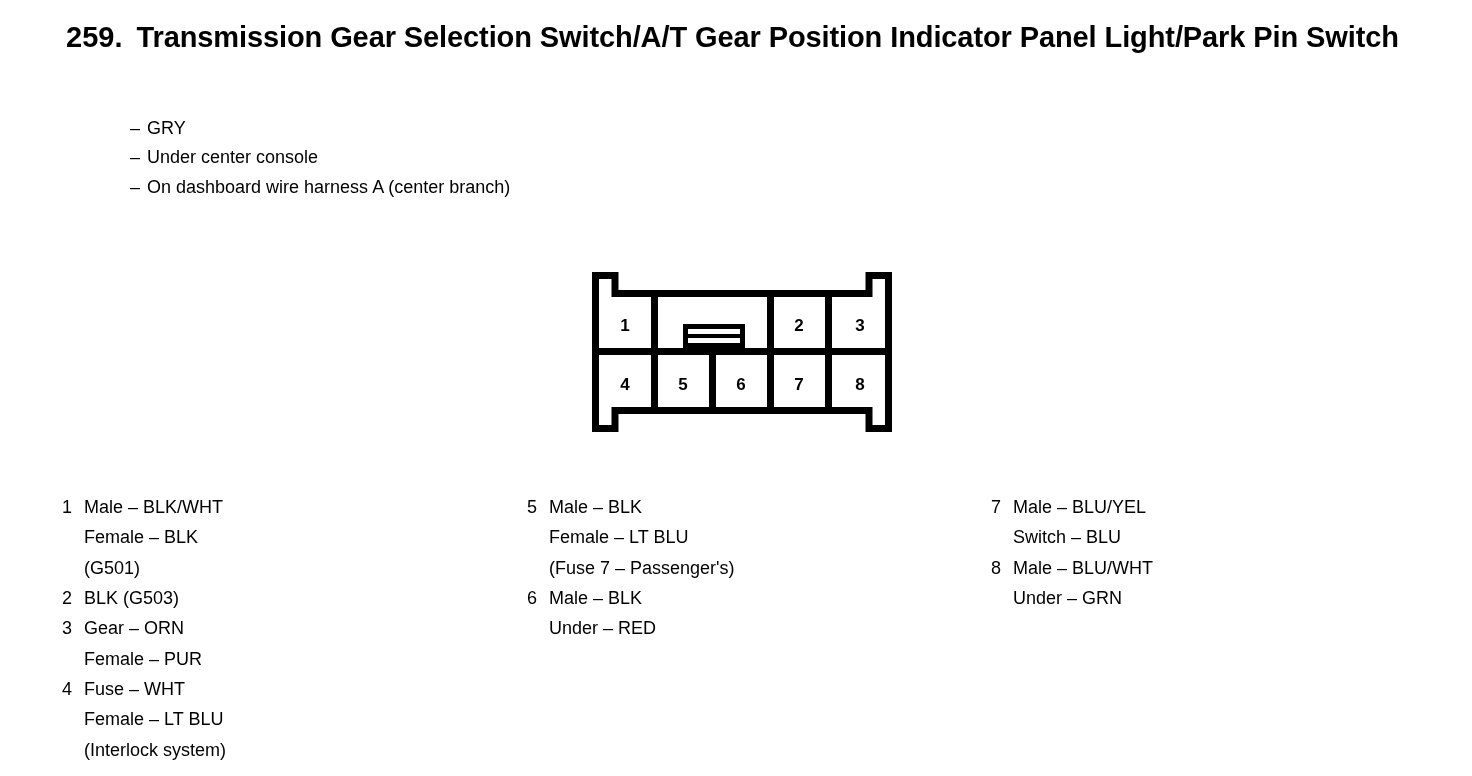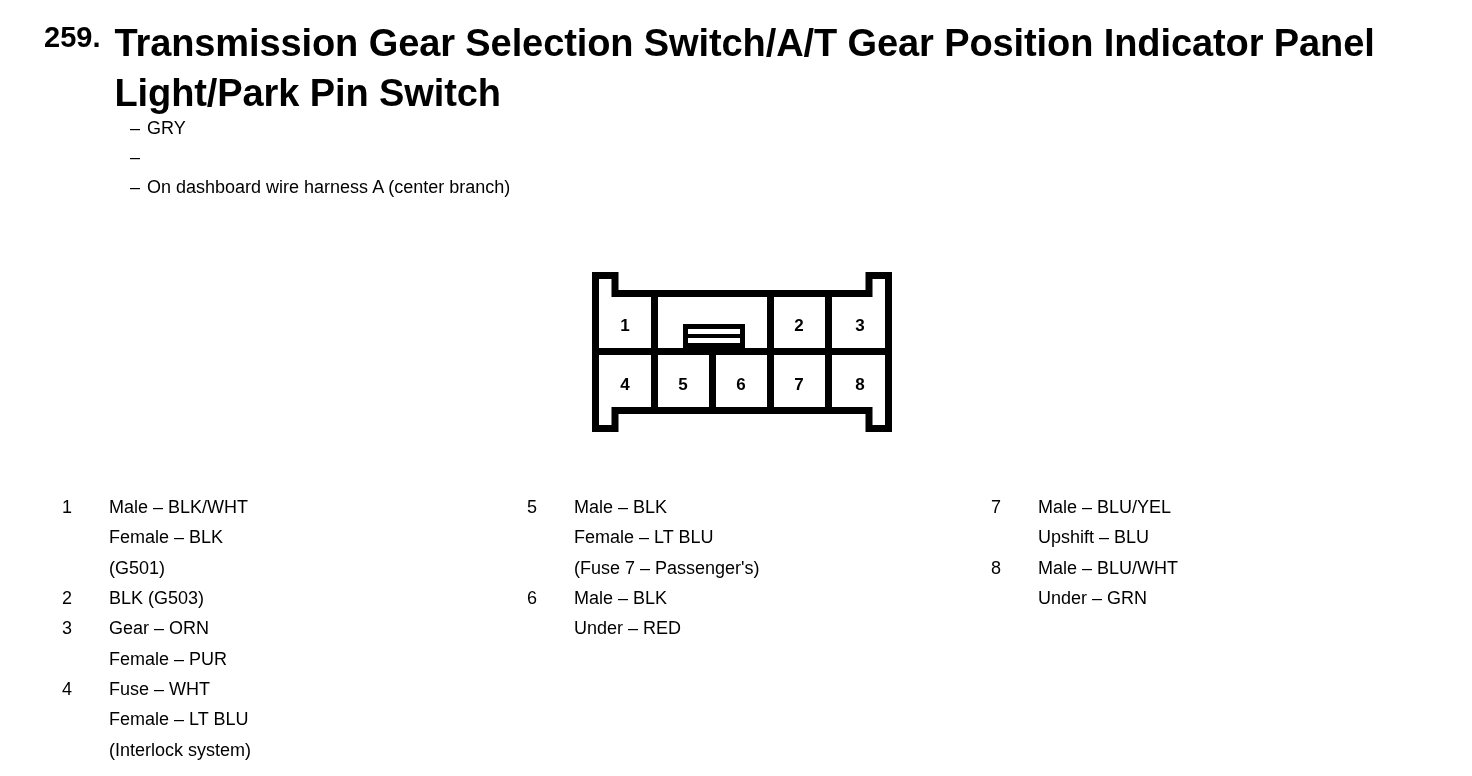--- a/index.html
+++ b/index.html
@@ -25,23 +25,24 @@
     width: 1400px;
     display: flex;
     align-items: flex-start;
   }
   .heading-number {
     font-size: 29px;
     font-weight: bold;
     line-height: 1.32;
     white-space: nowrap;
     padding-right: 14px;
+    margin-left: 22px;
   }
   .heading-title {
-    font-size: 38px;
+    font-size: 29px;
     font-weight: bold;
     line-height: 1.32;
     max-width: 1300px;
     letter-spacing: -0.1px;
   }
 
   
   .notes {
     position: absolute;
     left: 130px;
@@ -100,38 +101,38 @@
   .pin-num {
     flex: 0 0 22px;
     width: 22px;
     text-align: left;
   }
   .pin-lines {
     display: block;
   }
   .pin-line {
     white-space: nowrap;
-    margin-left: 25px;
   }
 </style>
 </head>
 <body>
 
 <div class="heading">
   <div class="heading-number">259.</div>
   <div class="heading-title">Transmission Gear Selection Switch/A/T Gear Position Indicator Panel Light/Park Pin Switch</div>
 </div>
 
 <div class="notes">
   <div class="note-row">
     <span class="note-dash">–</span>
     <span class="note-text">GRY</span>
   </div>
   <div class="note-row">
     <span class="note-dash">–</span>
+    <span class="note-text">Under center console</span>
   </div>
   <div class="note-row">
     <span class="note-dash">–</span>
     <span class="note-text">On dashboard wire harness A (center branch)</span>
   </div>
 </div>
 
 <div class="diagram">
   <svg width="312" height="172" viewBox="0 0 312 172">
 
@@ -228,21 +229,21 @@
         <span class="pin-line">Under – RED</span><br>
       </span>
     </div>
   </div>
 
   <div class="pin-col col-3">
     <div class="pin-entry">
       <span class="pin-num">7</span>
       <span class="pin-lines">
         <span class="pin-line">Male – BLU/YEL</span><br>
-        <span class="pin-line">Upshift – BLU</span><br>
+        <span class="pin-line">Switch – BLU</span><br>
       </span>
     </div>
     <div class="pin-entry">
       <span class="pin-num">8</span>
       <span class="pin-lines">
         <span class="pin-line">Male – BLU/WHT</span><br>
         <span class="pin-line">Under – GRN</span><br>
       </span>
     </div>
   </div>

